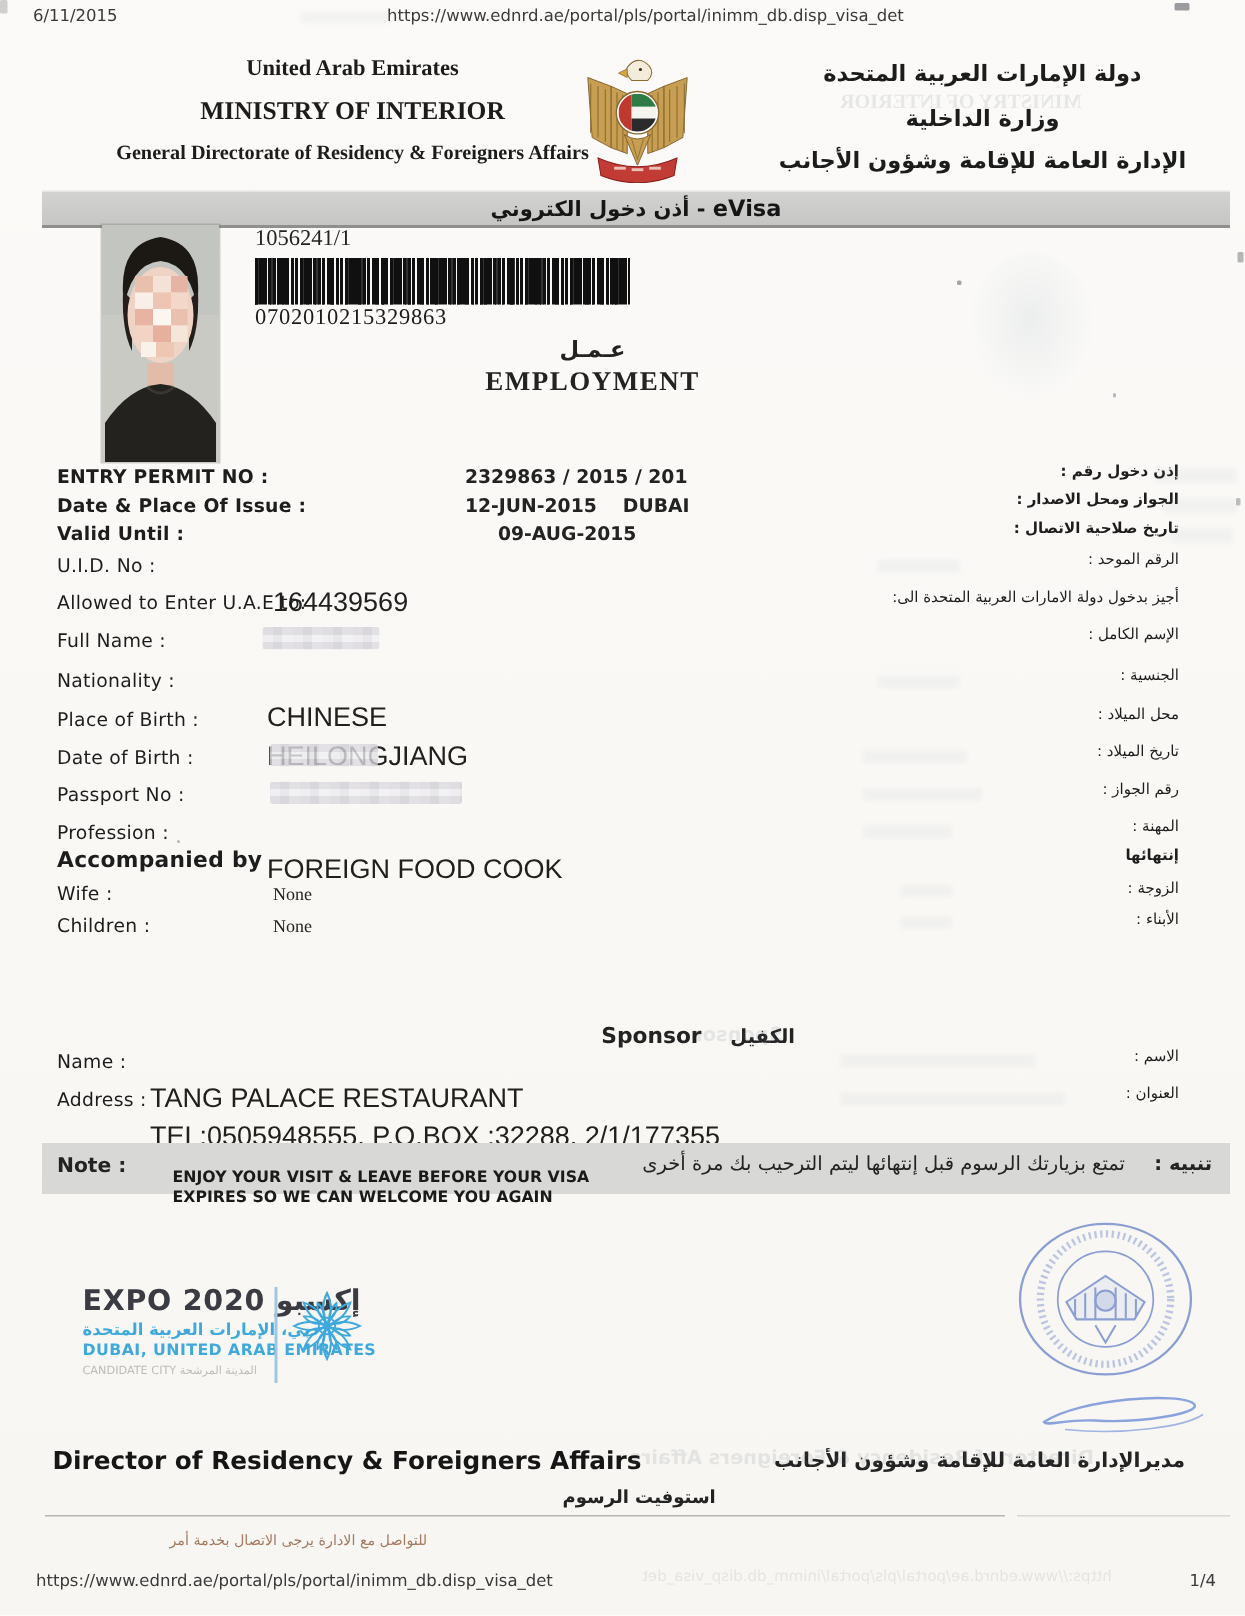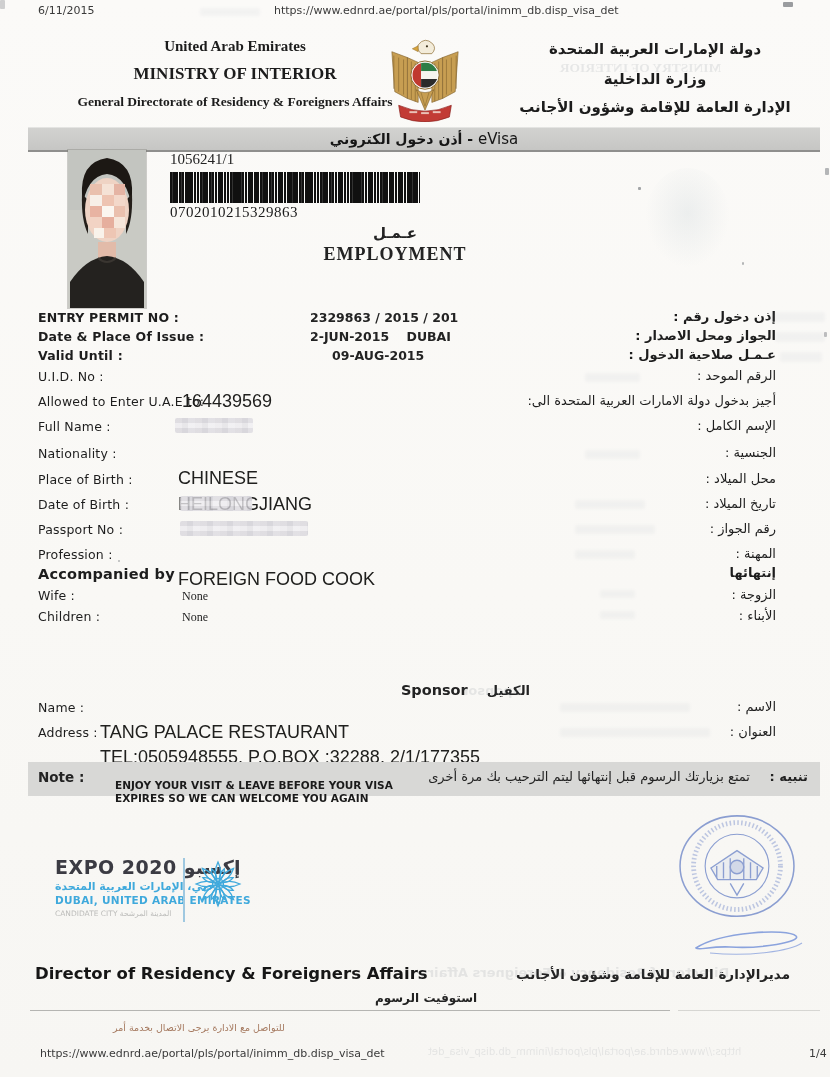--- a/index.html
+++ b/index.html
@@ -6,46 +6,46 @@
   .sheet{
     position:relative;width:830px;height:1077px;overflow:hidden;
     background:linear-gradient(180deg,#fbfaf8 0%,#f9f8f5 55%,#f7f6f3 100%);
     font-family:"DejaVu Sans","Liberation Sans",sans-serif;color:#232323;
   }
   .abs{position:absolute;}
   .serif{font-family:"Liberation Serif","DejaVu Serif",serif;}
   .b{font-weight:bold;}
   .ctr{text-align:center;}
   
-  .meta{font-size:11px;color:#3a3a3a;margin-left:16px;}
+  .meta{font-size:11px;color:#3a3a3a;}
   
   .lh-en{font-family:"Liberation Serif",serif;font-weight:bold;color:#1c1c1c;}
   .lh-ar{font-weight:bold;color:#1c1c1c;}
   
   .banner{left:28px;right:10px;top:127px;height:22px;line-height:22px;
     background:linear-gradient(180deg,#d2d2d0,#c6c6c4);
     border-top:1px solid #e4e4e2;border-bottom:2px solid #8f8f8d;
     text-align:center;font-size:14px;color:#161616;}
   .banner .ar{font-weight:bold;}
-  .banner .en{font-weight:normal;font-size:15px;}
+  .banner .en{font-weight:bold;font-size:15px;}
   
   .barcode{left:170px;top:172px;width:250px;height:31px;background-color:#f8f8f6;
     background-image:
       repeating-linear-gradient(90deg,#101010 0 2px,transparent 2px 3px),
       repeating-linear-gradient(90deg,#101010 0 1px,transparent 1px 5px),
       repeating-linear-gradient(90deg,rgba(16,16,16,.85) 0 3px,transparent 3px 10px),
       repeating-linear-gradient(90deg,#101010 0 2px,transparent 2px 17px);}
   .bc-num{font-size:15px;color:#1b1b1b;letter-spacing:.5px;}
   
   .frow{position:absolute;left:30px;width:762px;height:17px;font-size:12.5px;}
   .frow .lbl{position:absolute;left:8px;top:0;color:#1d1d1d;letter-spacing:.2px;}
   .frow .val{position:absolute;left:148px;top:1px;white-space:pre;}
   .frow .vmid{left:280px;top:0;font-weight:bold;}
   .frow .vser{font-family:Liberation Sans, sans-serif;font-size:18px;color:#20201e;margin-top:21px;}
-  .frow .lbl-ar{position:absolute;right:16px;top:-1px;font-size:13px;color:#1d1d1d;}
+  .frow .lbl-ar{position:absolute;right:6px;top:-1px;font-size:10px;color:#1d1d1d;}
   .redact{position:absolute;top:-1px;height:15px;border-radius:2px;opacity:.8;
     background-image:
       repeating-linear-gradient(0deg,rgba(205,203,210,.55) 0 5px,rgba(240,239,242,.55) 5px 10px),
       repeating-linear-gradient(90deg,#e9e7ec 0 7px,#d6d4db 7px 13px,#f1f0f4 13px 20px);}
   
   .notebar{left:28px;right:10px;top:762px;height:34px;background:#d8d8d6;}
   .note-en{position:absolute;left:87px;top:17px;font-size:10.5px;font-weight:bold;line-height:13px;color:#1a1a1a;}
   
   .expo-blue{color:#3fa9dc;}
   .expo-title{font-size:19px;font-weight:bold;color:#3b3b43;letter-spacing:.5px;}
@@ -145,27 +145,27 @@
     <div class="serif b" style="font-size:18px;letter-spacing:1px;margin-top:2px;">EMPLOYMENT</div>
   </div>
 
   <div class="frow" style="top:310px">
     <span class="lbl b">ENTRY PERMIT NO :</span>
     <span class="val vmid">2329863 / 2015 / 201</span>
     <span class="lbl-ar b" dir="rtl">إذن دخول رقم :</span>
   </div>
   <div class="frow" style="top:329px">
     <span class="lbl b">Date &amp; Place Of Issue :</span>
-    <span class="val vmid">2-JUN-2015    DUBAI</span>
+    <span class="val vmid">12-JUN-2015    DUBAI</span>
     <span class="lbl-ar b" dir="rtl">الجواز ومحل الاصدار :</span>
   </div>
   <div class="frow" style="top:348px">
     <span class="lbl b">Valid Until :</span>
     <span class="val vmid" style="left:302px;">09-AUG-2015</span>
-    <span class="lbl-ar b" dir="rtl">عـمـل صلاحية الدخول :</span>
+    <span class="lbl-ar b" dir="rtl">تاريخ صلاحية الاتصال :</span>
   </div>
   <div class="frow" style="top:369px">
     <span class="lbl">U.I.D. No :</span>
     <span class="val vser" style="left:152px;">164439569</span>
     <span class="lbl-ar" dir="rtl">الرقم الموحد :</span>
   </div>
   <div class="frow" style="top:394px">
     <span class="lbl">Allowed to Enter U.A.E to:</span>
     <span class="lbl-ar" dir="rtl">أجيز بدخول دولة الامارات العربية المتحدة الى:</span>
   </div>

